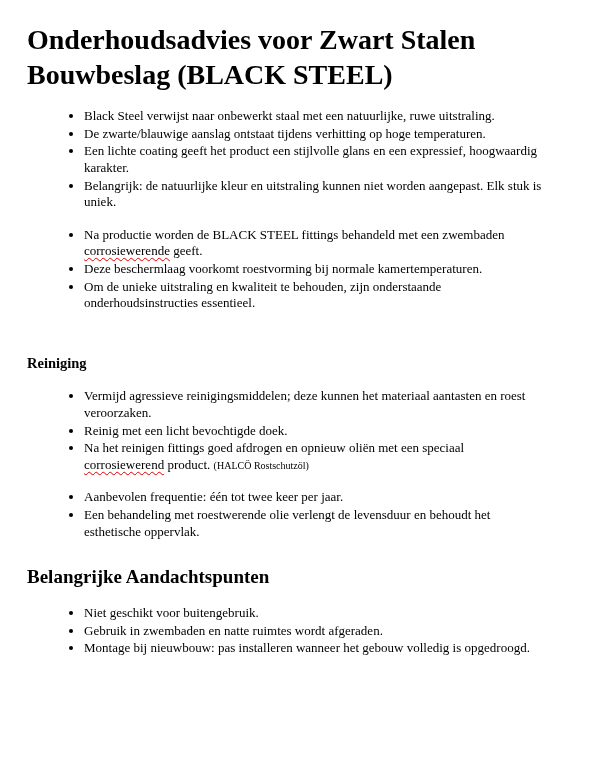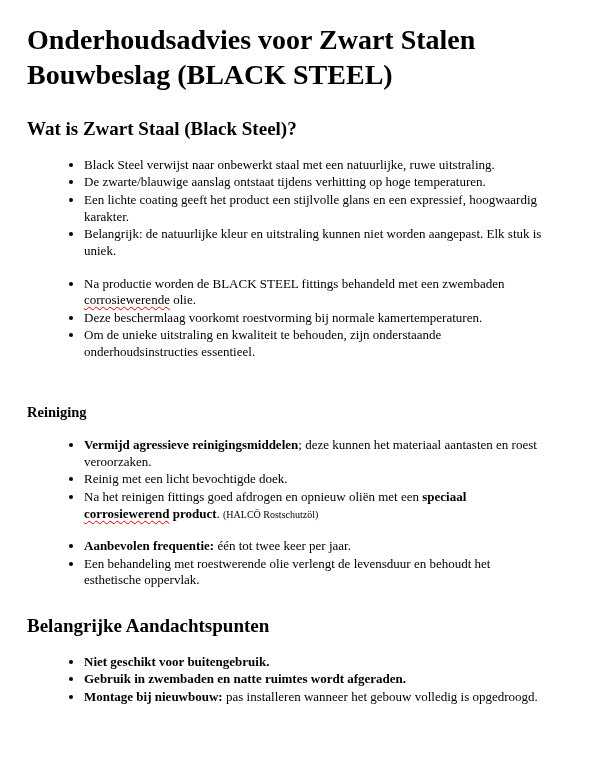--- a/index.html
+++ b/index.html
@@ -37,47 +37,46 @@
   ul.bullet-list {
     margin: 16px;
     padding: 0 0 0 41px;
     list-style-type: disc;
   }
   ul.bullet-list li {
     font-size: 13px;
     line-height: 1.28;
     margin: 0 0 1px 0;
   }
-  .bold { font-weight: bold; }
+  .bold { font-weight: normal; }
   .squiggle {
     text-decoration-line: underline;
     text-decoration-style: wavy;
     text-decoration-color: #e00000;
     text-decoration-thickness: 1px;
     text-underline-offset: 2px;
   }
   .small {
     font-size: 10px;
   }
 </style>
 </head>
 <body>
 
 <div class="page">
   <h1 class="doc-title">Onderhoudsadvies voor Zwart Stalen Bouwbeslag (BLACK STEEL)</h1>
   <div>
-      <h2 class="section-heading">Wat is Zwart Staal (Black Steel)?</h2>
       <ul class="bullet-list">
         <li><span>Black Steel verwijst naar onbewerkt staal met een natuurlijke, ruwe uitstraling.</span></li>
         <li><span>De zwarte/blauwige aanslag ontstaat tijdens verhitting op hoge temperaturen.</span></li>
         <li><span>Een lichte coating geeft het product een stijlvolle glans en een expressief, hoogwaardig karakter.</span></li>
         <li><span>Belangrijk: de natuurlijke kleur en uitstraling kunnen niet worden aangepast. Elk stuk is uniek.</span></li>
       </ul>
       <ul class="bullet-list">
-        <li><span>Na productie worden de BLACK STEEL fittings behandeld met een zwembaden </span><span class="squiggle">corrosiewerende</span><span> olie.</span></li>
+        <li><span>Na productie worden de BLACK STEEL fittings behandeld met een zwembaden </span><span class="squiggle">corrosiewerende</span><span> geeft.</span></li>
         <li><span>Deze beschermlaag voorkomt roestvorming bij normale kamertemperaturen.</span></li>
         <li><span>Om de unieke uitstraling en kwaliteit te behouden, zijn onderstaande onderhoudsinstructies essentieel.</span></li>
       </ul>
       <h3 class="section-heading">Reiniging</h3>
       <ul class="bullet-list">
         <li><span class="bold">Vermijd agressieve reinigingsmiddelen</span><span>; deze kunnen het materiaal aantasten en roest veroorzaken.</span></li>
         <li><span>Reinig met een licht bevochtigde doek.</span></li>
         <li><span>Na het reinigen fittings goed afdrogen en opnieuw oliën met een </span><span class="bold">speciaal </span><span class="bold squiggle">corrosiewerend</span><span class="bold"> product</span><span>.   </span><span class="small">(HALCÖ Rostschutzöl)</span></li>
       </ul>
       <ul class="bullet-list">

